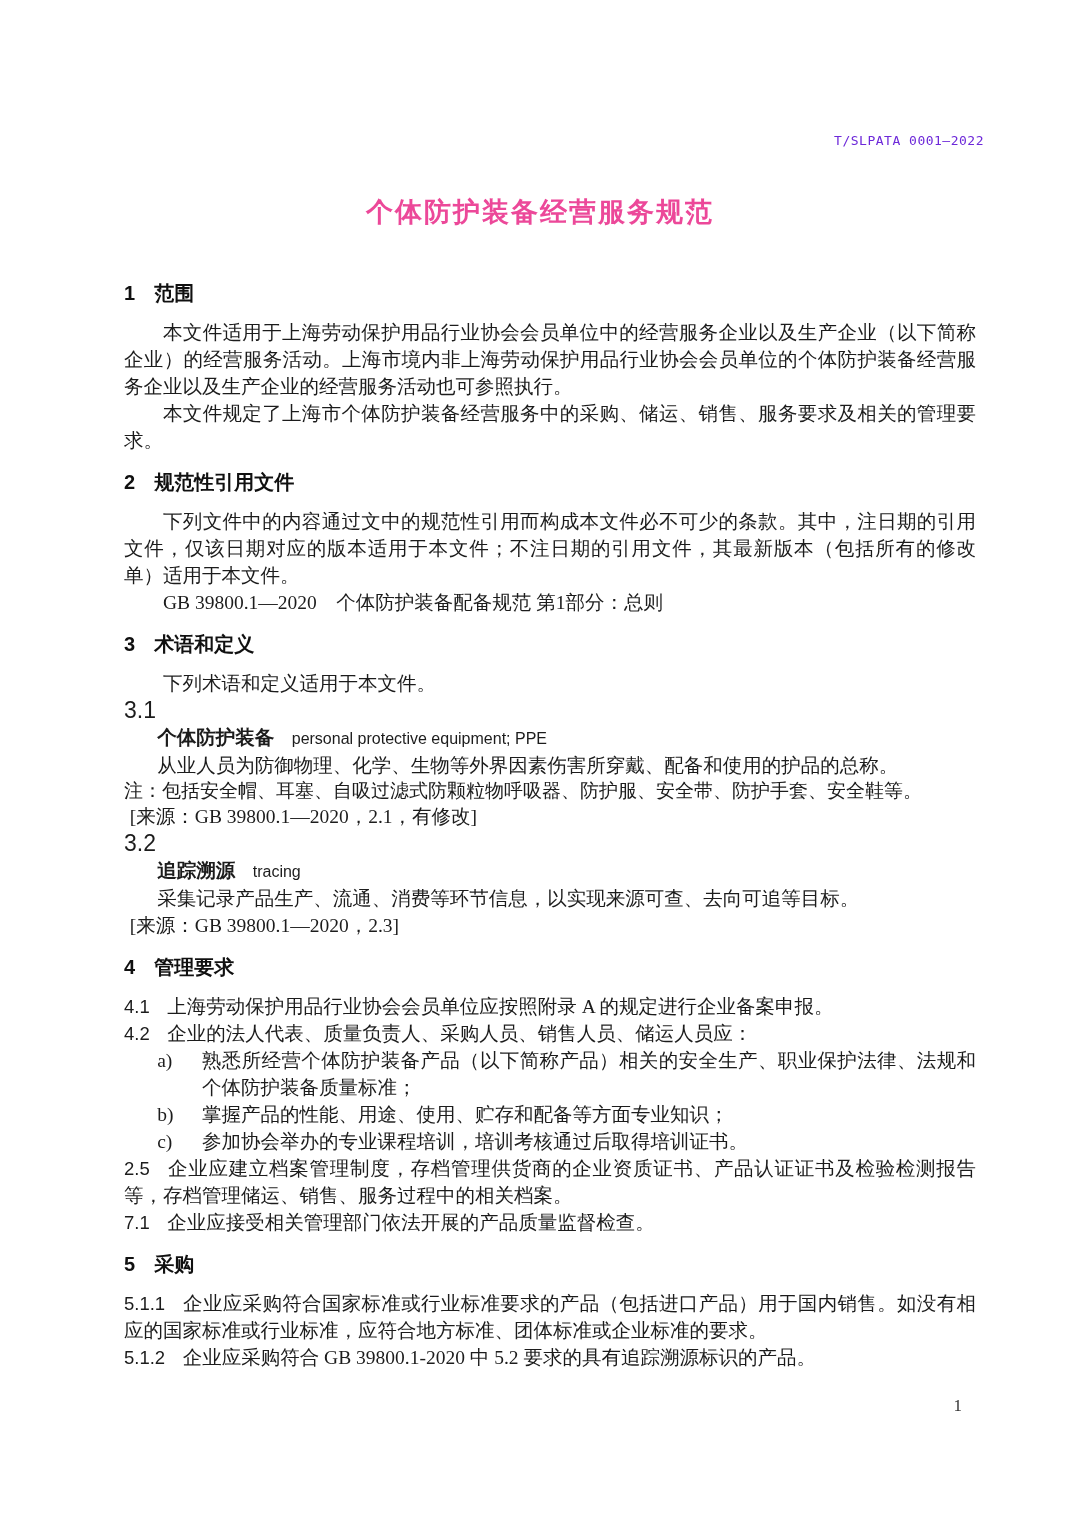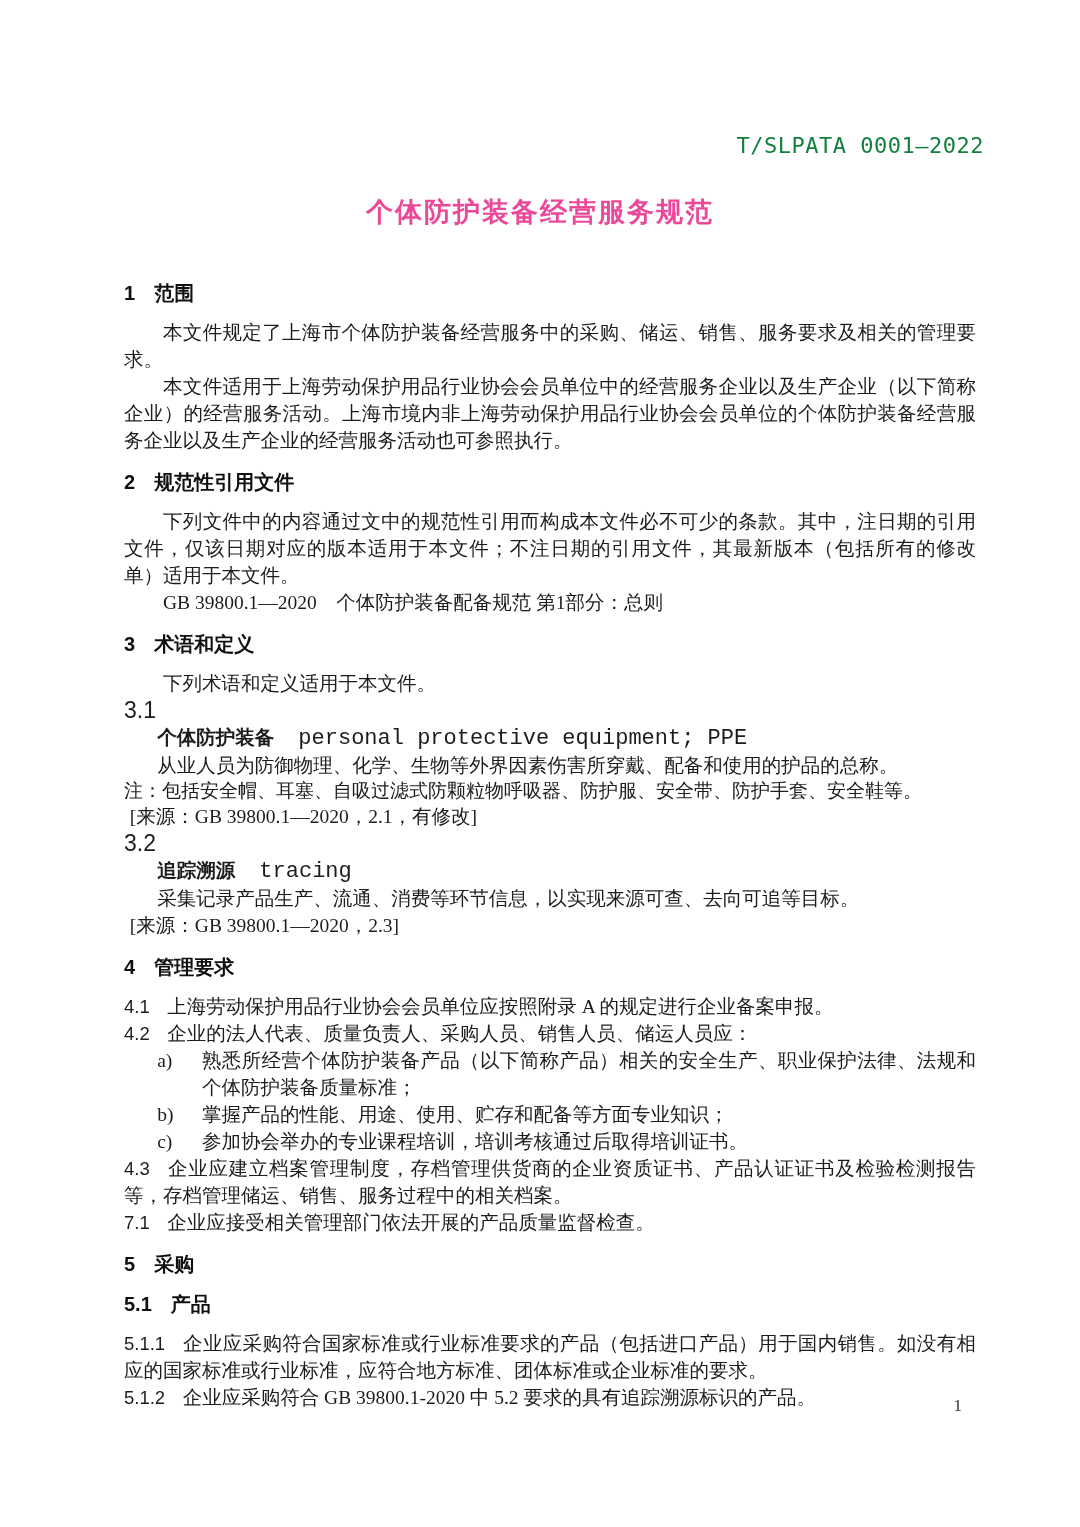--- a/index.html
+++ b/index.html
@@ -8,21 +8,21 @@
     width:1080px;height:1527px;
     background:#ffffff;
     color:#1c1c1c;
     font-family:"Liberation Serif","DejaVu Serif",serif;
     font-size:19.5px;
     overflow:hidden;
   }
   .doc-code{
     position:absolute;top:133px;right:96px;
     font-family:"DejaVu Sans Mono","Liberation Mono",monospace;
-    font-size:22px;letter-spacing:.5px;color:#15803d;
+    font-size:13px;letter-spacing:.5px;color:#6d28d9;
     white-space:nowrap;
   }
   .doc-title{
     position:absolute;top:194px;left:0;width:100%;
     text-align:center;
     font-family:"Liberation Sans","DejaVu Sans",sans-serif;
     font-weight:bold;font-size:27px;letter-spacing:2px;color:#ec4899;
   }
   .content{
     position:absolute;top:265px;left:124px;width:852px;
@@ -39,22 +39,22 @@
   .termnum{
     font-family:"Liberation Sans","DejaVu Sans",sans-serif;
     font-size:23px;line-height:27px;
   }
   .term{margin-left:1.7em;}
   .term .term-zh{
     font-family:"Liberation Sans","DejaVu Sans",sans-serif;
     font-weight:bold;font-size:19.5px;
   }
   .term .term-en{
-    font-family:Liberation Mono, monospace;
-    font-size:22px;margin-left:1.1em;
+    font-family:Liberation Sans, sans-serif;
+    font-size:16px;margin-left:1.1em;
   }
   .def{margin-left:1.7em;}
   .note{font-size:19px;line-height:24px;}
   .source{margin-left:.3em;}
   .clause .cnum{
     font-family:"Liberation Sans","DejaVu Sans",sans-serif;
     font-size:18.5px;margin-right:.95em;
   }
   .listitem{position:relative;padding-left:4em;}
   .listitem .marker{position:absolute;left:1.7em;top:0;}
@@ -64,43 +64,42 @@
   }
 </style>
 </head>
 <body>
 
 <div class="page">
   <div class="doc-code">T/SLPATA 0001—2022</div>
   <div class="doc-title">个体防护装备经营服务规范</div>
   <div class="content">
       <div class="blk heading"><span class="hnum">1</span><span>范围</span></div>
+      <div class="blk para">本文件适用于上海劳动保护用品行业协会会员单位中的经营服务企业以及生产企业（以下简称企业）的经营服务活动。上海市境内非上海劳动保护用品行业协会会员单位的个体防护装备经营服务企业以及生产企业的经营服务活动也可参照执行。</div>
       <div class="blk para">本文件规定了上海市个体防护装备经营服务中的采购、储运、销售、服务要求及相关的管理要求。</div>
-      <div class="blk para">本文件适用于上海劳动保护用品行业协会会员单位中的经营服务企业以及生产企业（以下简称企业）的经营服务活动。上海市境内非上海劳动保护用品行业协会会员单位的个体防护装备经营服务企业以及生产企业的经营服务活动也可参照执行。</div>
       <div class="blk heading"><span class="hnum">2</span><span>规范性引用文件</span></div>
       <div class="blk para">下列文件中的内容通过文中的规范性引用而构成本文件必不可少的条款。其中，注日期的引用文件，仅该日期对应的版本适用于本文件；不注日期的引用文件，其最新版本（包括所有的修改单）适用于本文件。</div>
       <div class="blk ref">GB 39800.1—2020　个体防护装备配备规范 第1部分：总则</div>
       <div class="blk heading"><span class="hnum">3</span><span>术语和定义</span></div>
       <div class="blk para">下列术语和定义适用于本文件。</div>
       <div class="blk termnum">3.1</div>
       <div class="blk term"><span class="term-zh">个体防护装备</span><span class="term-en">personal protective equipment; PPE</span></div>
       <div class="blk def">从业人员为防御物理、化学、生物等外界因素伤害所穿戴、配备和使用的护品的总称。</div>
       <div class="blk note">注：包括安全帽、耳塞、自吸过滤式防颗粒物呼吸器、防护服、安全带、防护手套、安全鞋等。</div>
       <div class="blk source">[来源：GB 39800.1—2020，2.1，有修改]</div>
       <div class="blk termnum">3.2</div>
       <div class="blk term"><span class="term-zh">追踪溯源</span><span class="term-en">tracing</span></div>
       <div class="blk def">采集记录产品生产、流通、消费等环节信息，以实现来源可查、去向可追等目标。</div>
       <div class="blk source">[来源：GB 39800.1—2020，2.3]</div>
       <div class="blk heading"><span class="hnum">4</span><span>管理要求</span></div>
       <div class="blk clause"><span class="cnum">4.1</span><span>上海劳动保护用品行业协会会员单位应按照附录 A 的规定进行企业备案申报。</span></div>
       <div class="blk clause"><span class="cnum">4.2</span><span>企业的法人代表、质量负责人、采购人员、销售人员、储运人员应：</span></div>
       <div class="blk listitem"><span class="marker">a)</span><span>熟悉所经营个体防护装备产品（以下简称产品）相关的安全生产、职业保护法律、法规和个体防护装备质量标准；</span></div>
       <div class="blk listitem"><span class="marker">b)</span><span>掌握产品的性能、用途、使用、贮存和配备等方面专业知识；</span></div>
       <div class="blk listitem"><span class="marker">c)</span><span>参加协会举办的专业课程培训，培训考核通过后取得培训证书。</span></div>
-      <div class="blk clause"><span class="cnum">4.3</span><span>企业应建立档案管理制度，存档管理供货商的企业资质证书、产品认证证书及检验检测报告等，存档管理储运、销售、服务过程中的相关档案。</span></div>
+      <div class="blk clause"><span class="cnum">2.5</span><span>企业应建立档案管理制度，存档管理供货商的企业资质证书、产品认证证书及检验检测报告等，存档管理储运、销售、服务过程中的相关档案。</span></div>
       <div class="blk clause"><span class="cnum">7.1</span><span>企业应接受相关管理部门依法开展的产品质量监督检查。</span></div>
       <div class="blk heading"><span class="hnum">5</span><span>采购</span></div>
-      <div class="blk subheading"><span class="hnum">5.1</span><span>产品</span></div>
       <div class="blk clause"><span class="cnum">5.1.1</span><span>企业应采购符合国家标准或行业标准要求的产品（包括进口产品）用于国内销售。如没有相应的国家标准或行业标准，应符合地方标准、团体标准或企业标准的要求。</span></div>
       <div class="blk clause"><span class="cnum">5.1.2</span><span>企业应采购符合 GB 39800.1-2020 中 5.2 要求的具有追踪溯源标识的产品。</span></div>
     </div>
   <div class="page-number">1</div>
 </div>
 
 </body></html>

